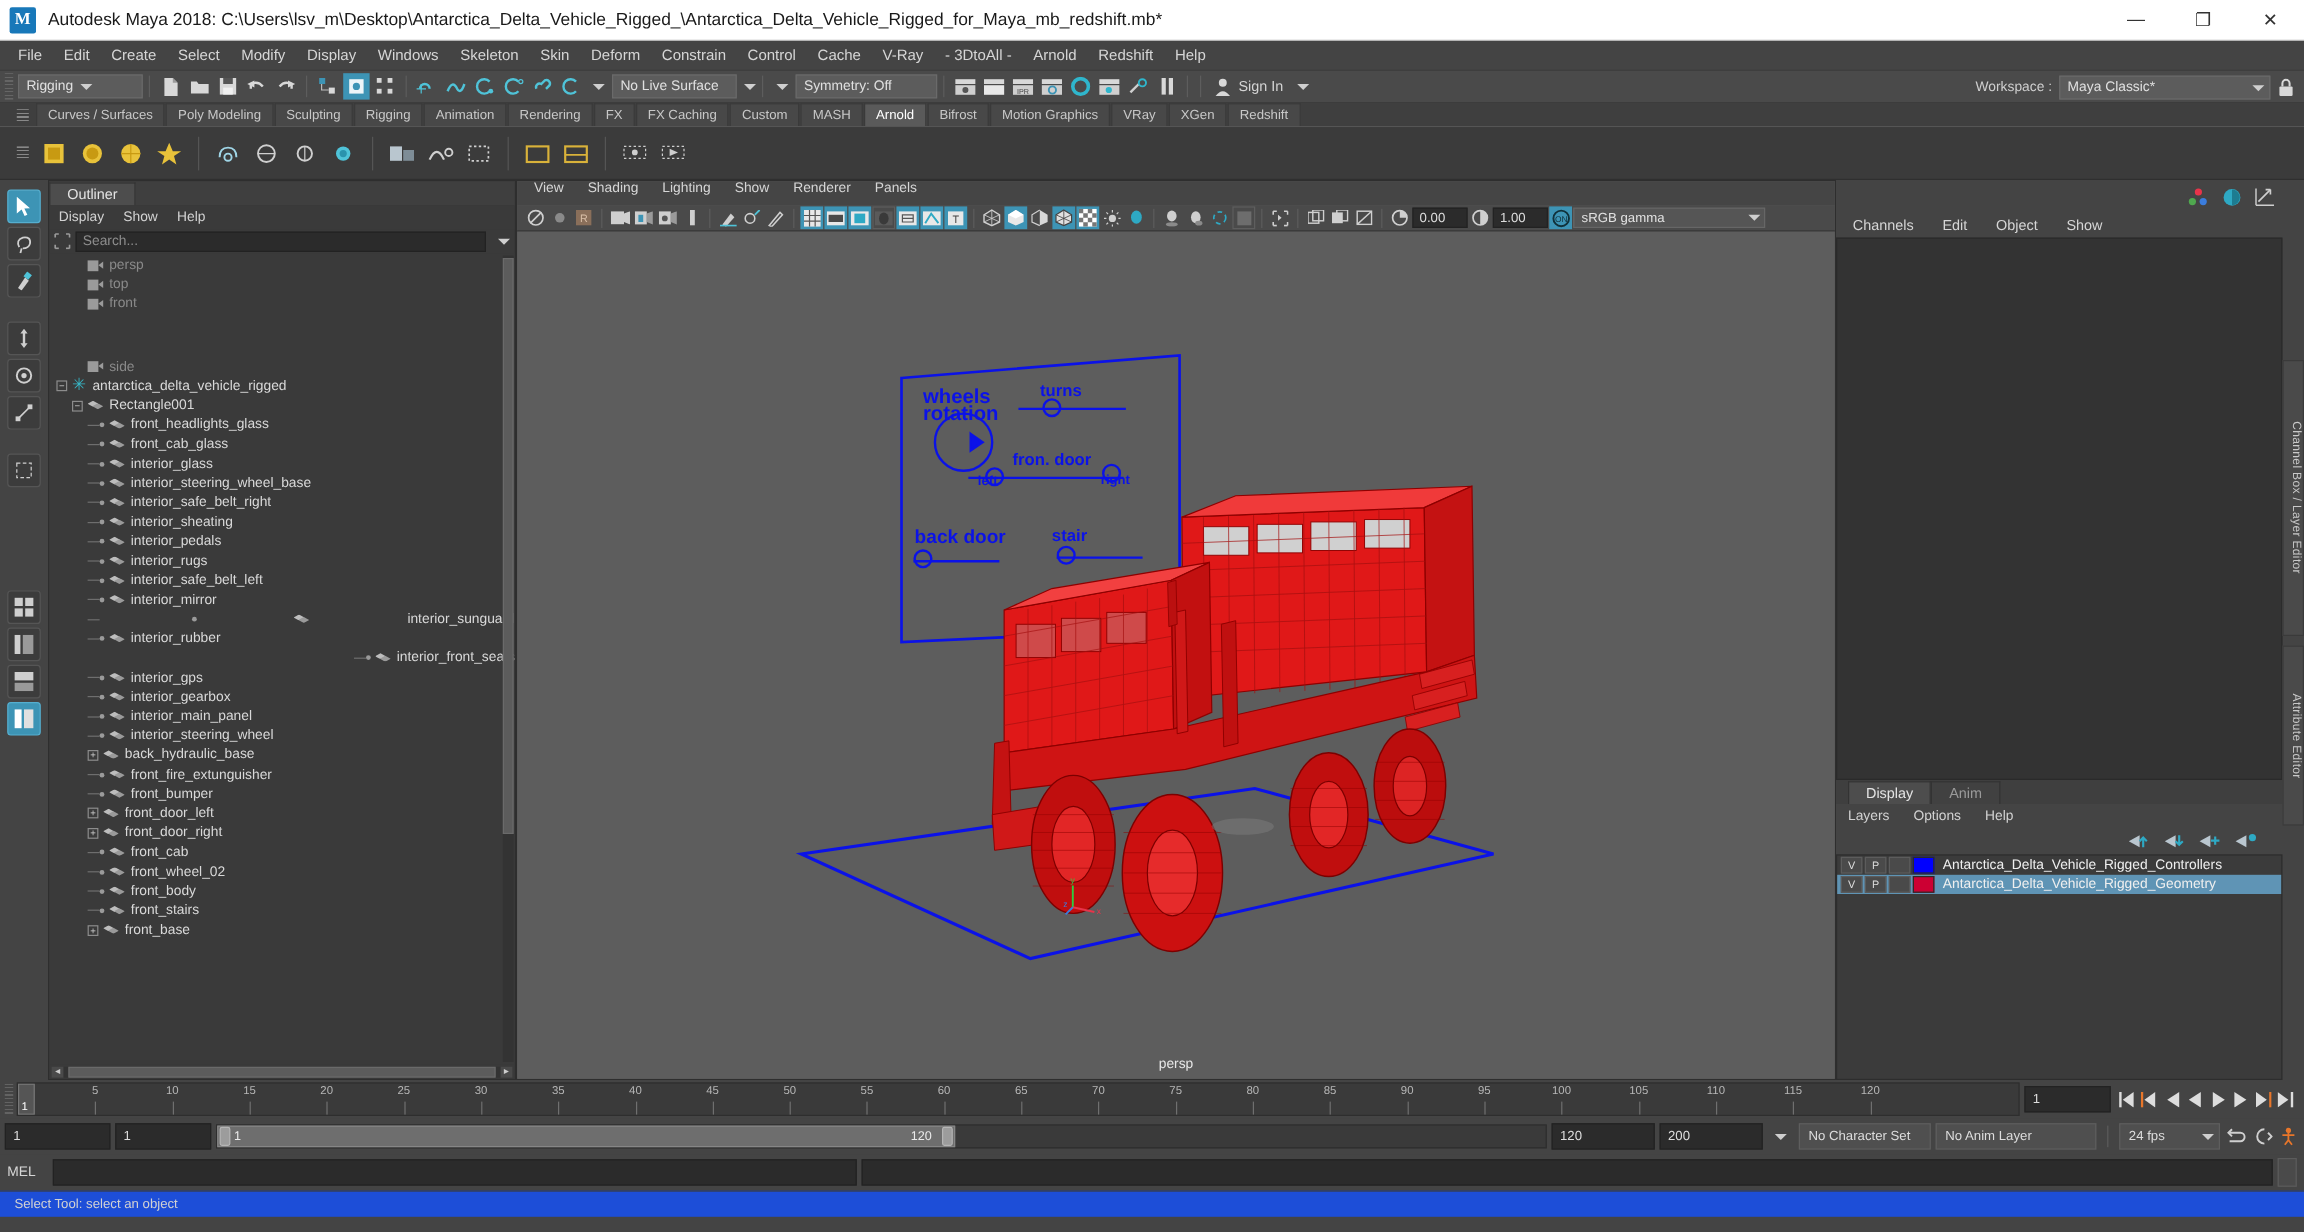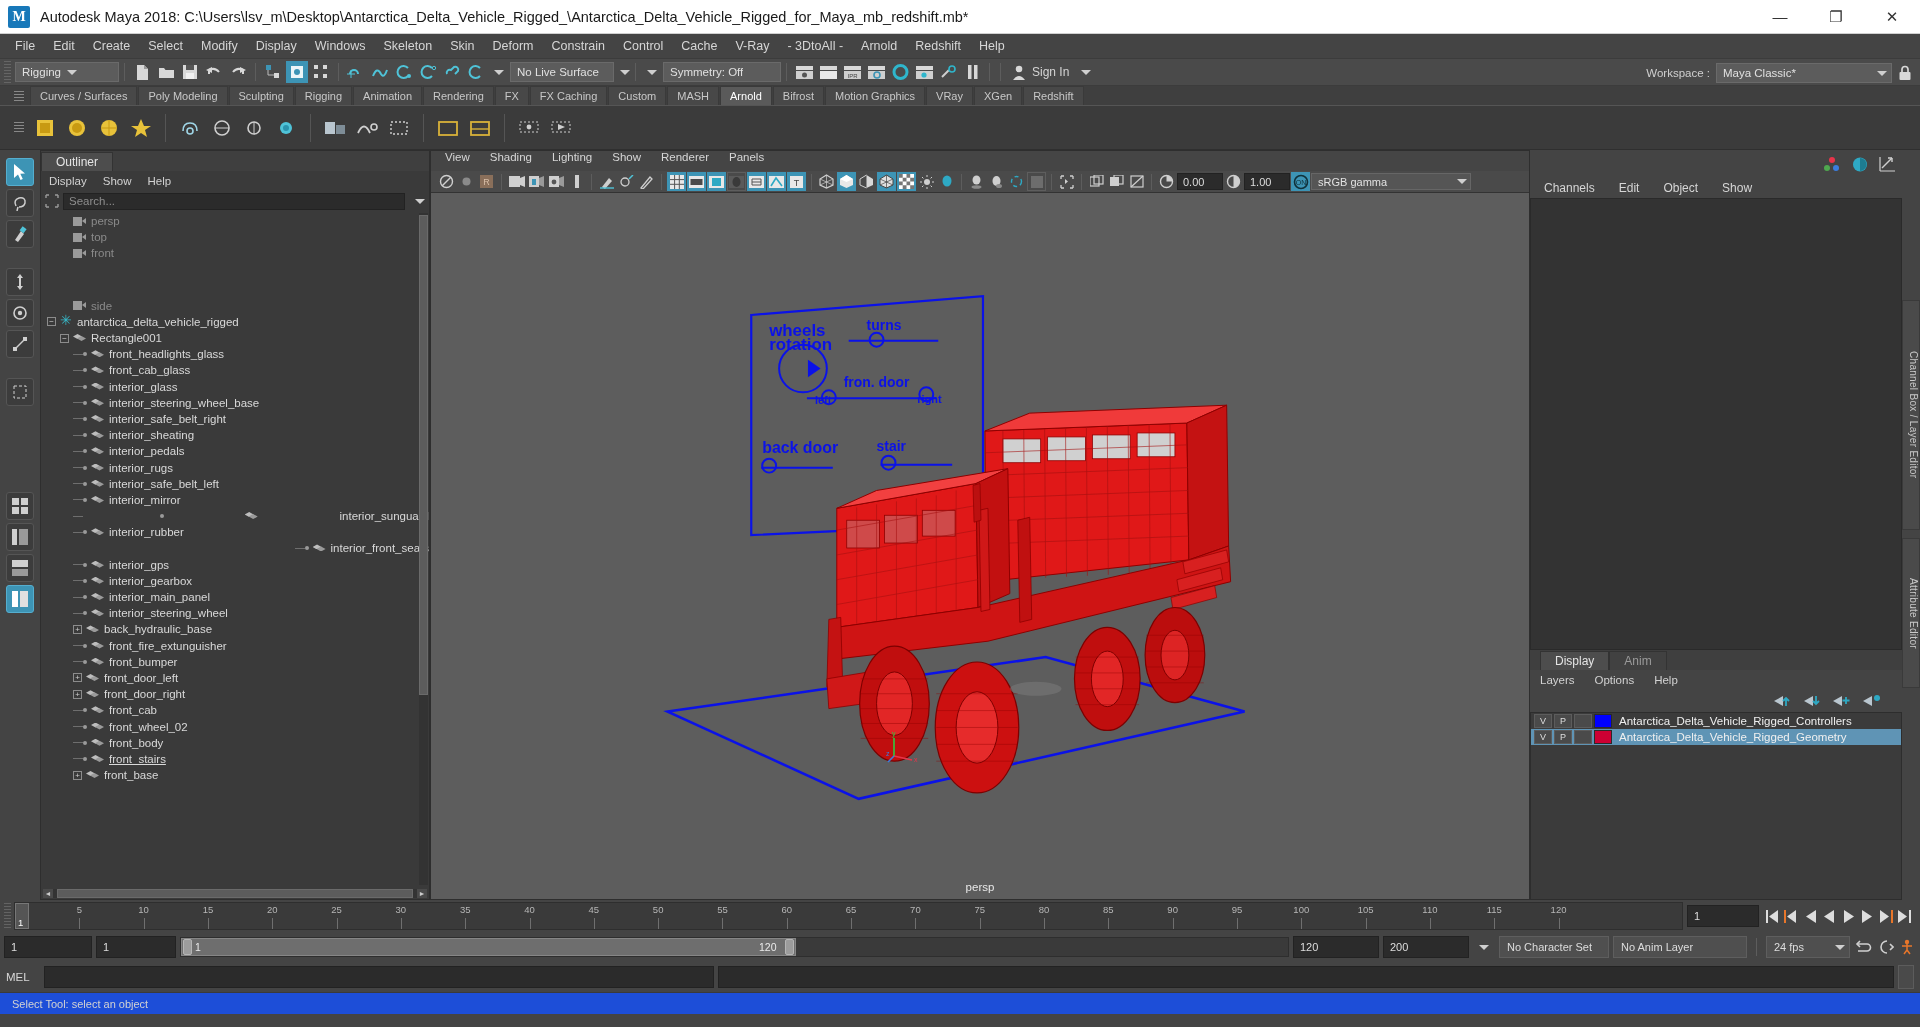--- a/index.html
+++ b/index.html
@@ -840,21 +840,21 @@
         </div>
         <div class="ol" style="padding-left: 32px;">
           <span class="treeline"></span>
           <span class="dotm"></span>
           <span class="meshicon">
             <i></i>
             <i></i>
           </span>
           <span>front_body</span>
         </div>
-        <div class="ol" style="padding-left: 32px; text-decoration: underline;">
+        <div class="ol" style="padding-left: 32px;">
           <span class="treeline"></span>
           <span class="dotm"></span>
           <span class="meshicon">
             <i></i>
             <i></i>
           </span>
           <span>front_stairs</span>
         </div>
         <div class="ol" style="padding-left: 32px;">
           <span class="expbox">+</span>

